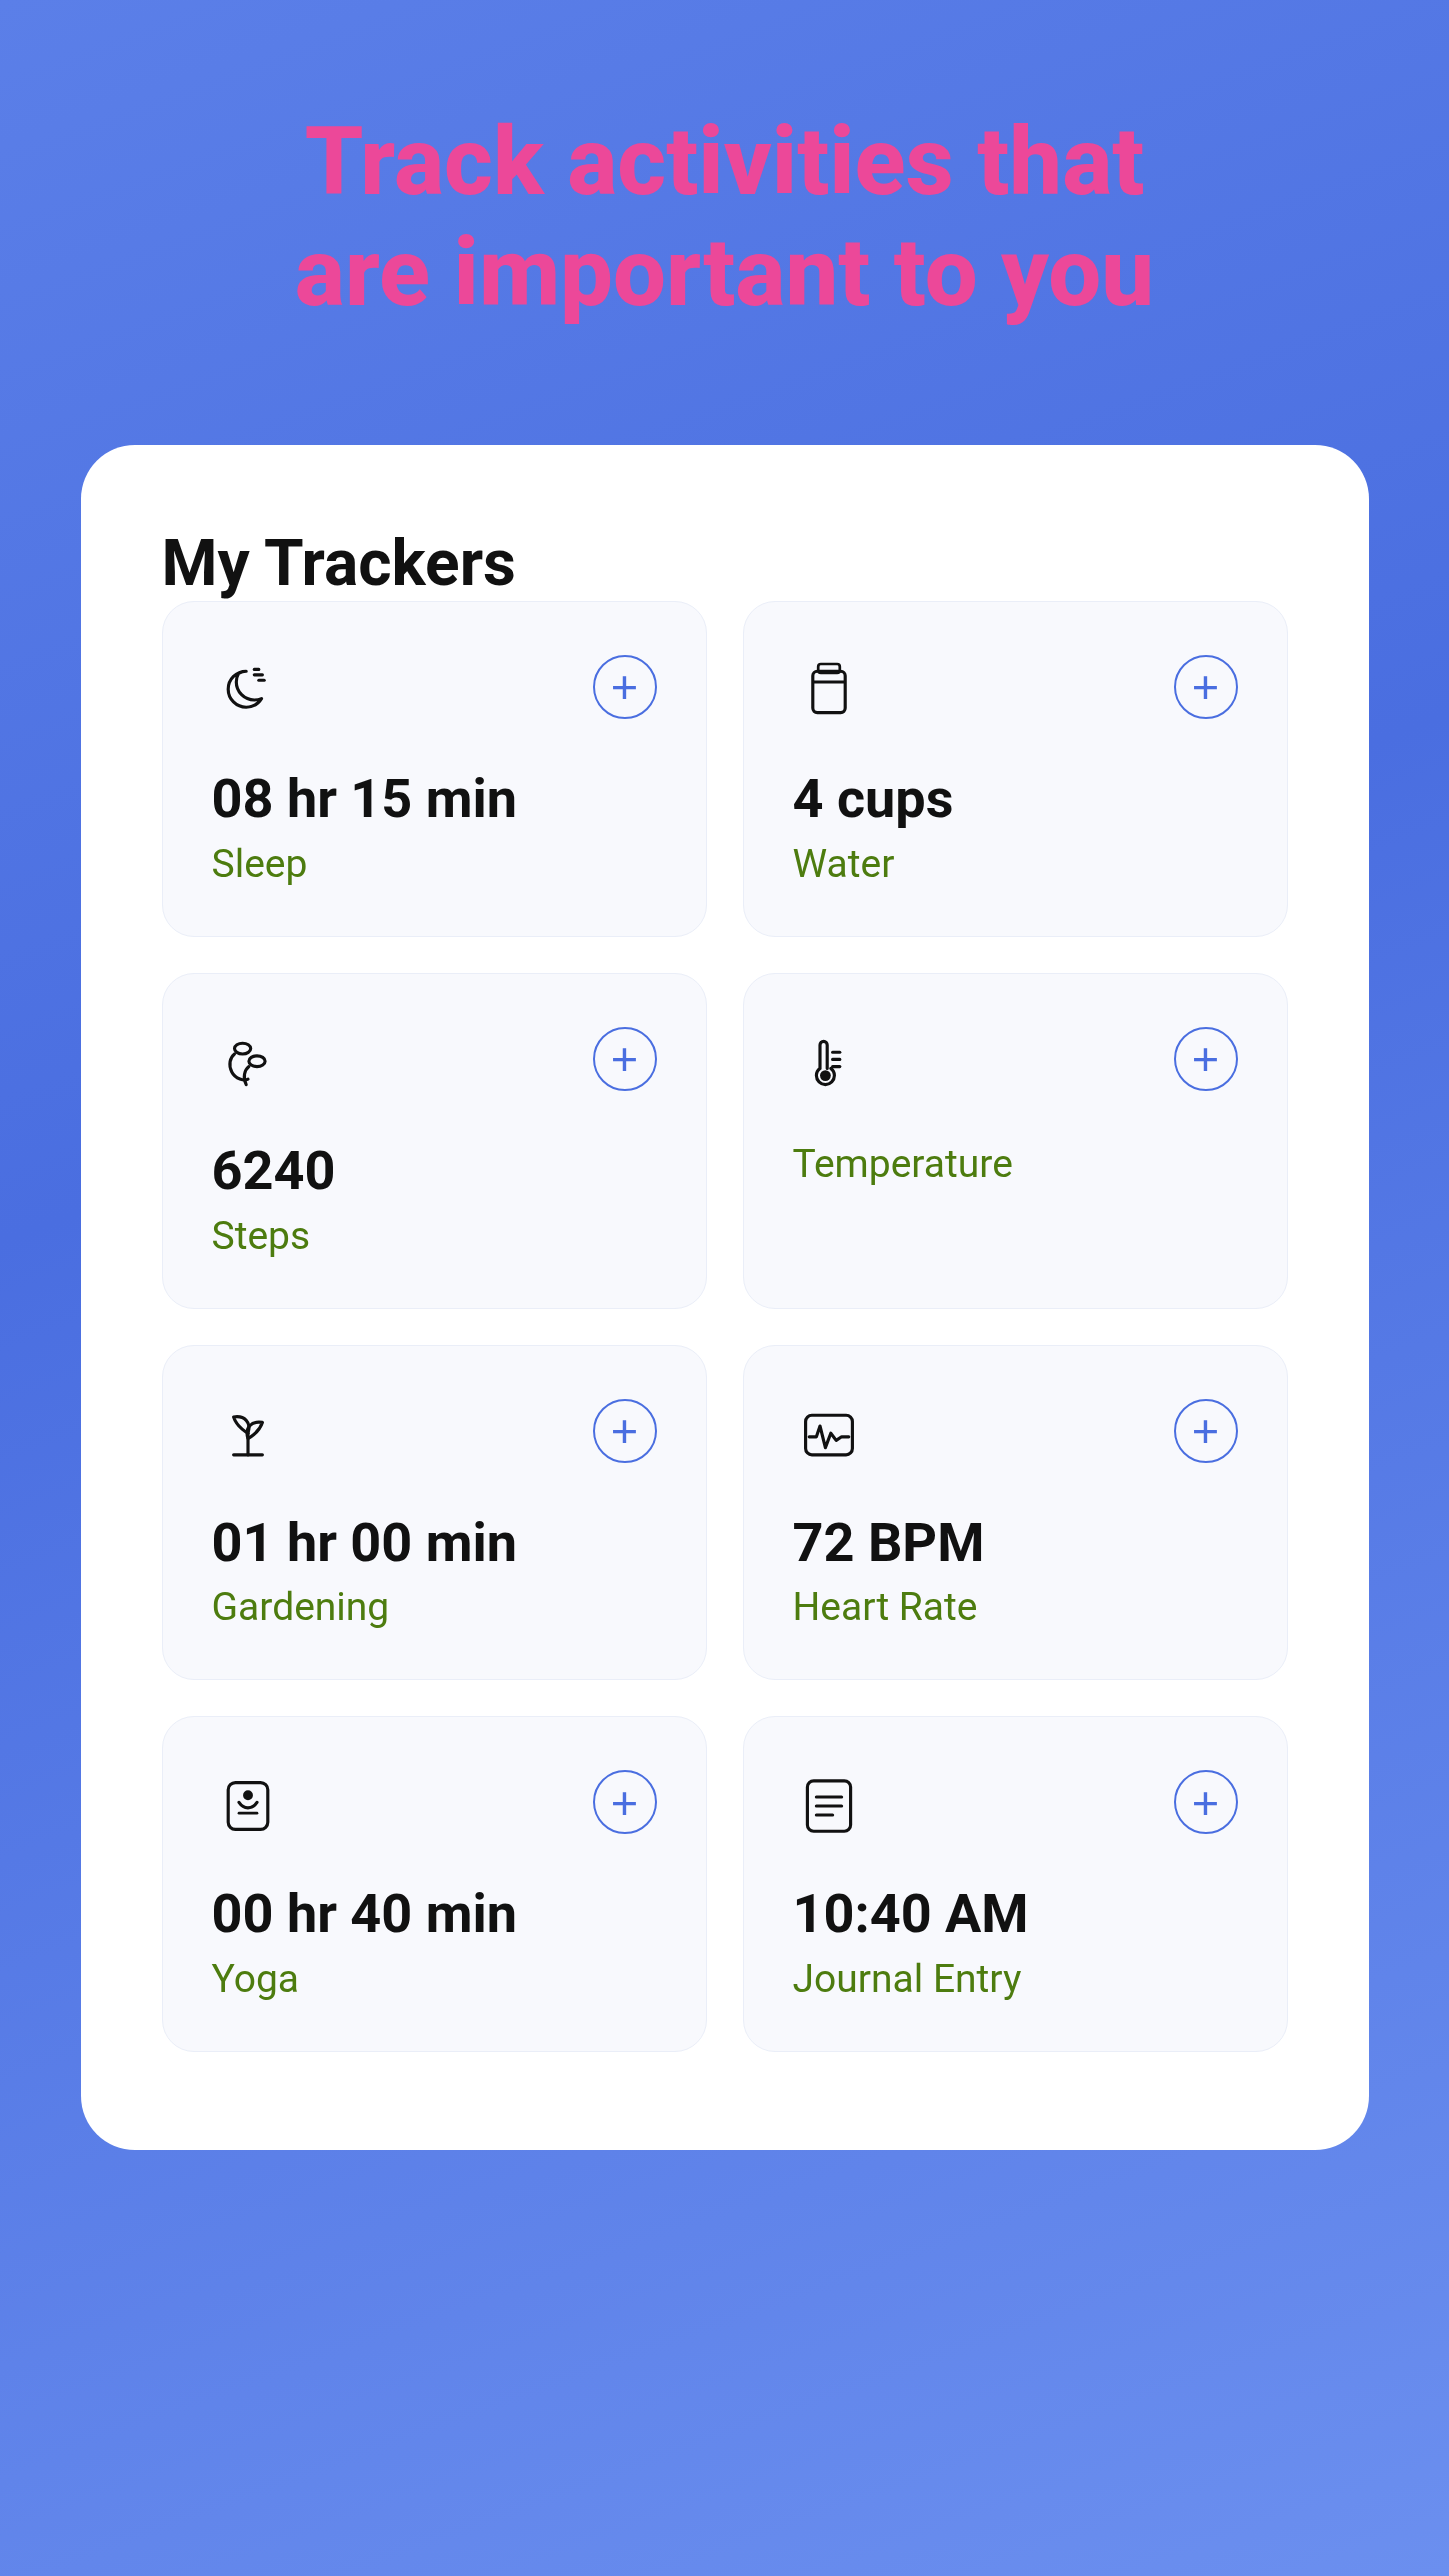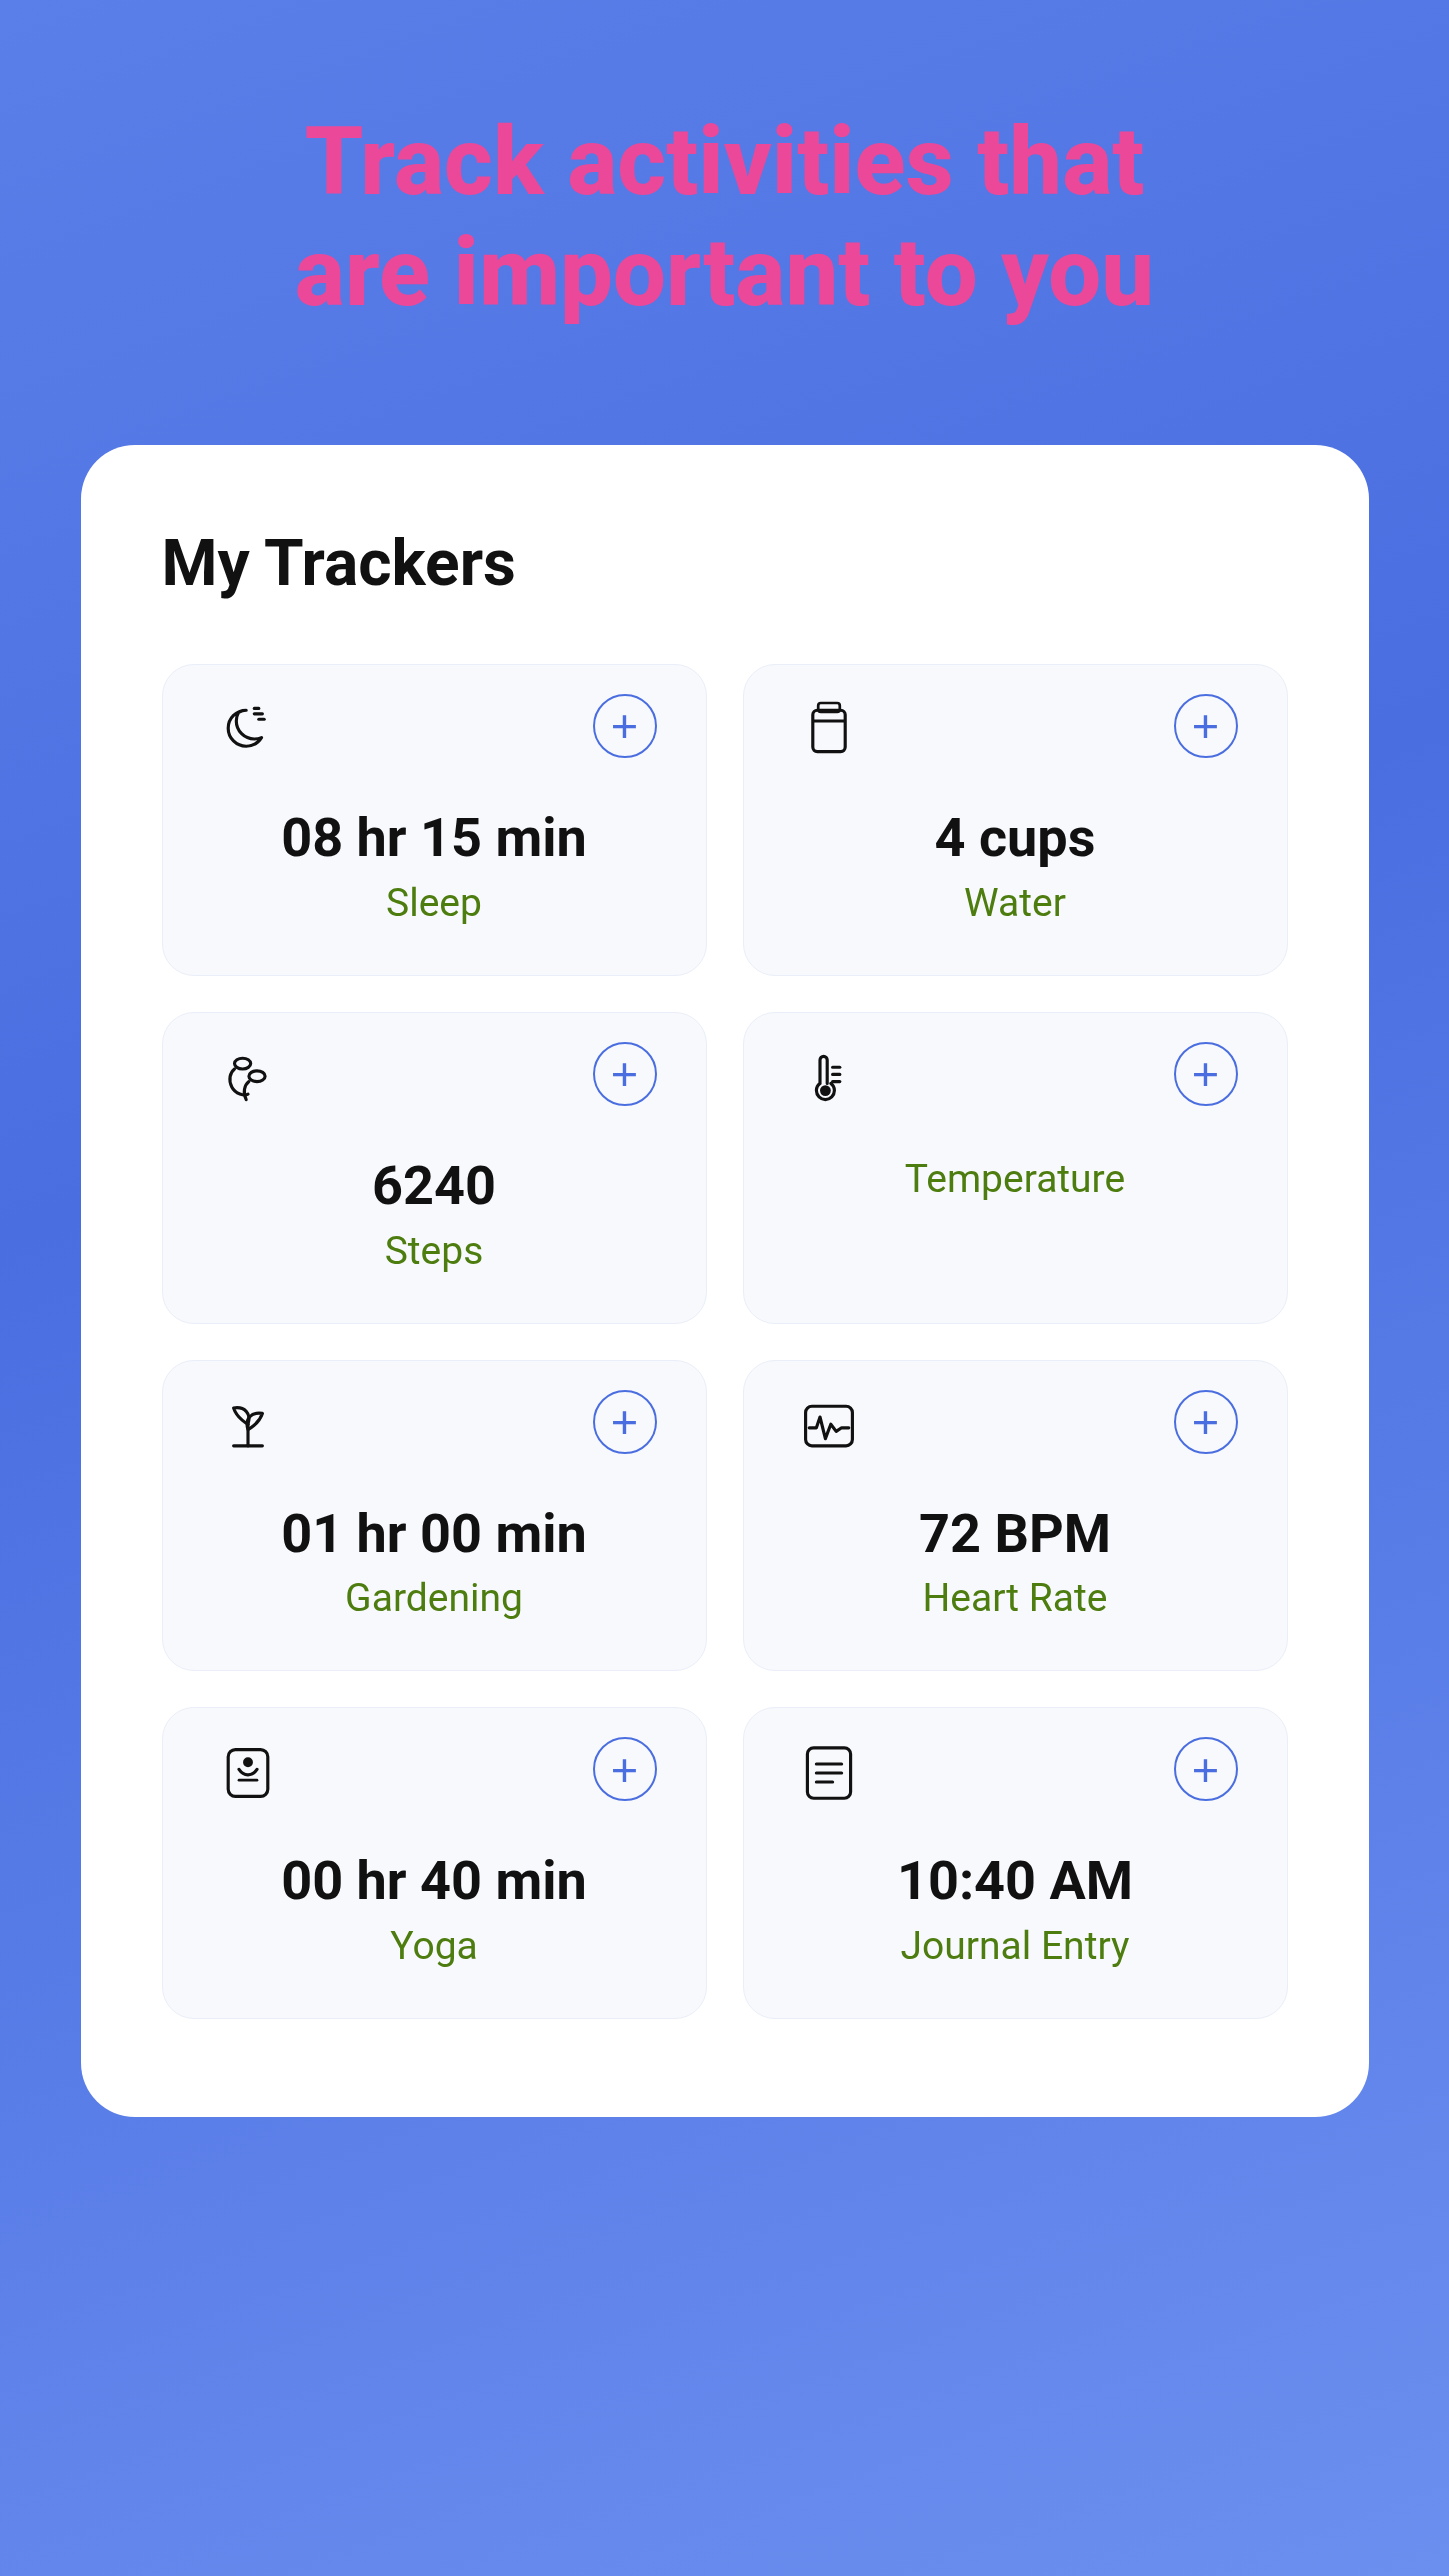--- a/index.html
+++ b/index.html
@@ -33,38 +33,36 @@
       background: #ffffff;
       border-radius: 54px;
       padding: 81px 81px 98px 81px;
       width: 1288px;
     }
 
     .section-title {
       font-size: 64px;
       font-weight: 700;
       color: #111111;
-      margin-bottom: 63px;
     }
 
     .trackers-grid {
       display: grid;
       grid-template-columns: 1fr 1fr;
       gap: 36px;
     }
 
     .tracker-item {
       background: #f8f9fd;
       border-radius: 32px;
-      padding: 29px 49px 49px 49px;
+      padding: 53px 49px 49px 49px;
       display: flex;
       flex-direction: column;
       position: relative;
       border: 1.3px solid #eaeef8;
-      text-align: center;
     }
 
     .tracker-top {
       display: flex;
       justify-content: space-between;
       align-items: flex-start;
       margin-bottom: 32px;
     }
 
     .tracker-icon {

